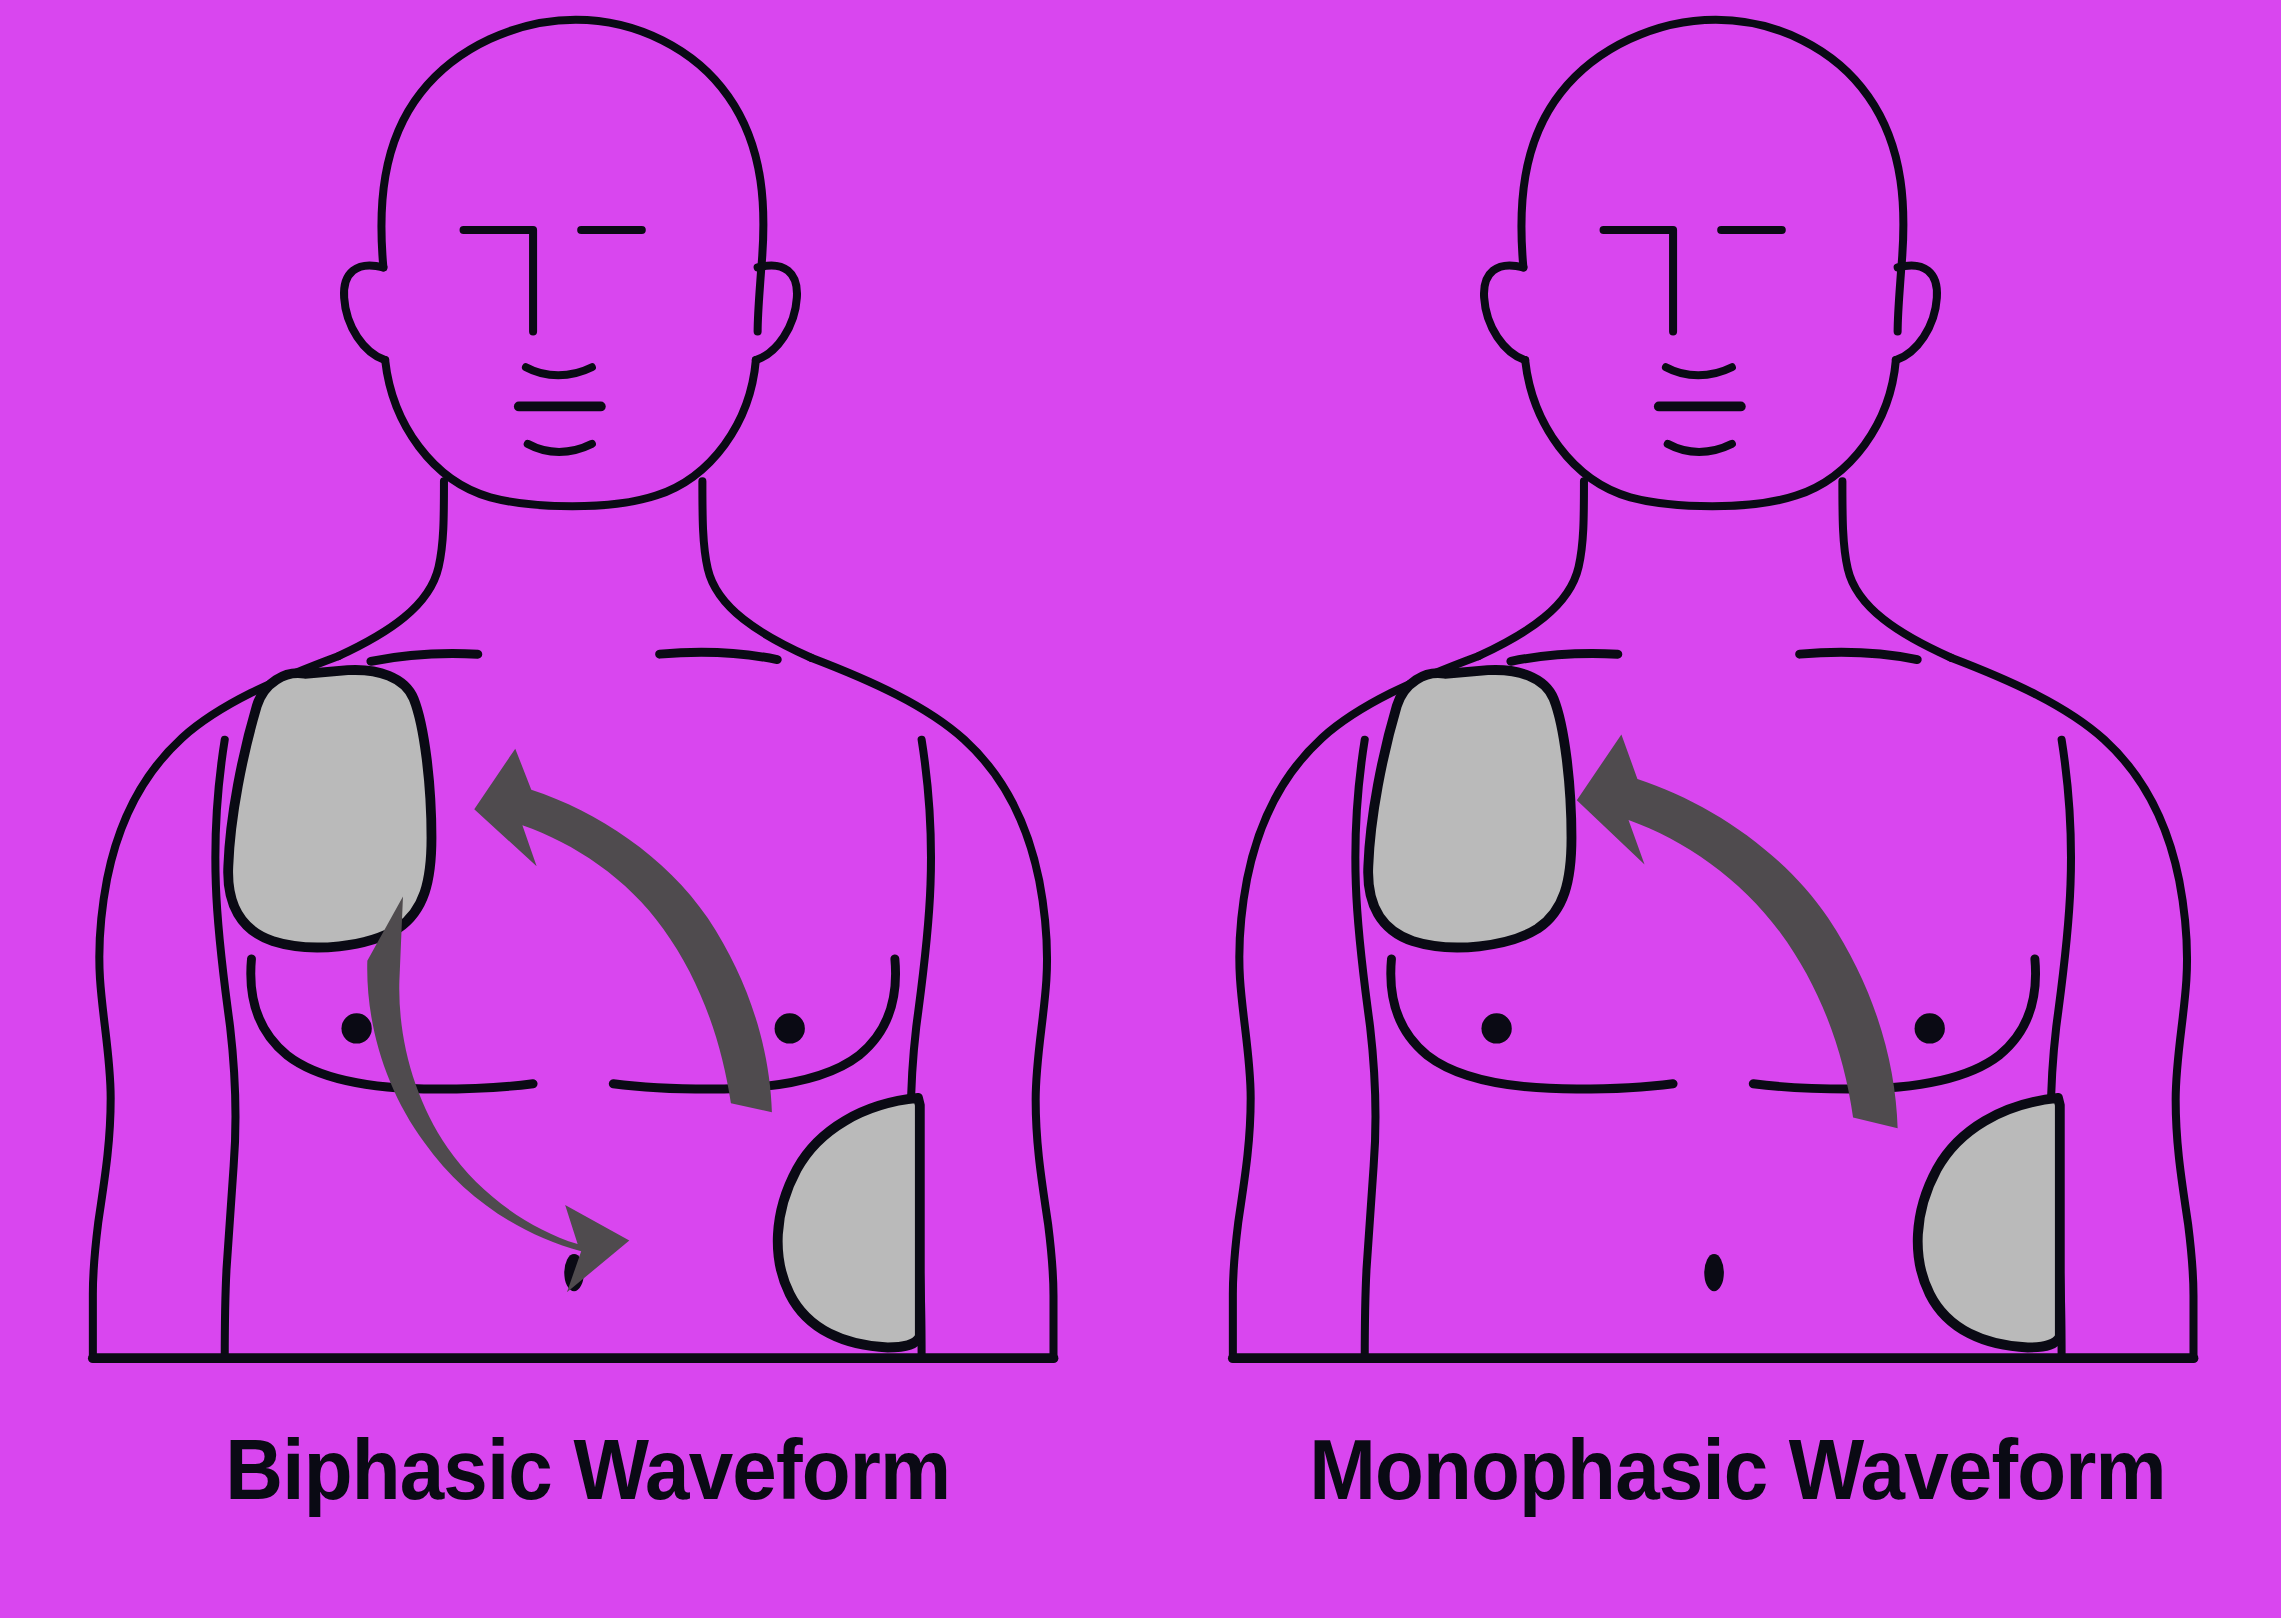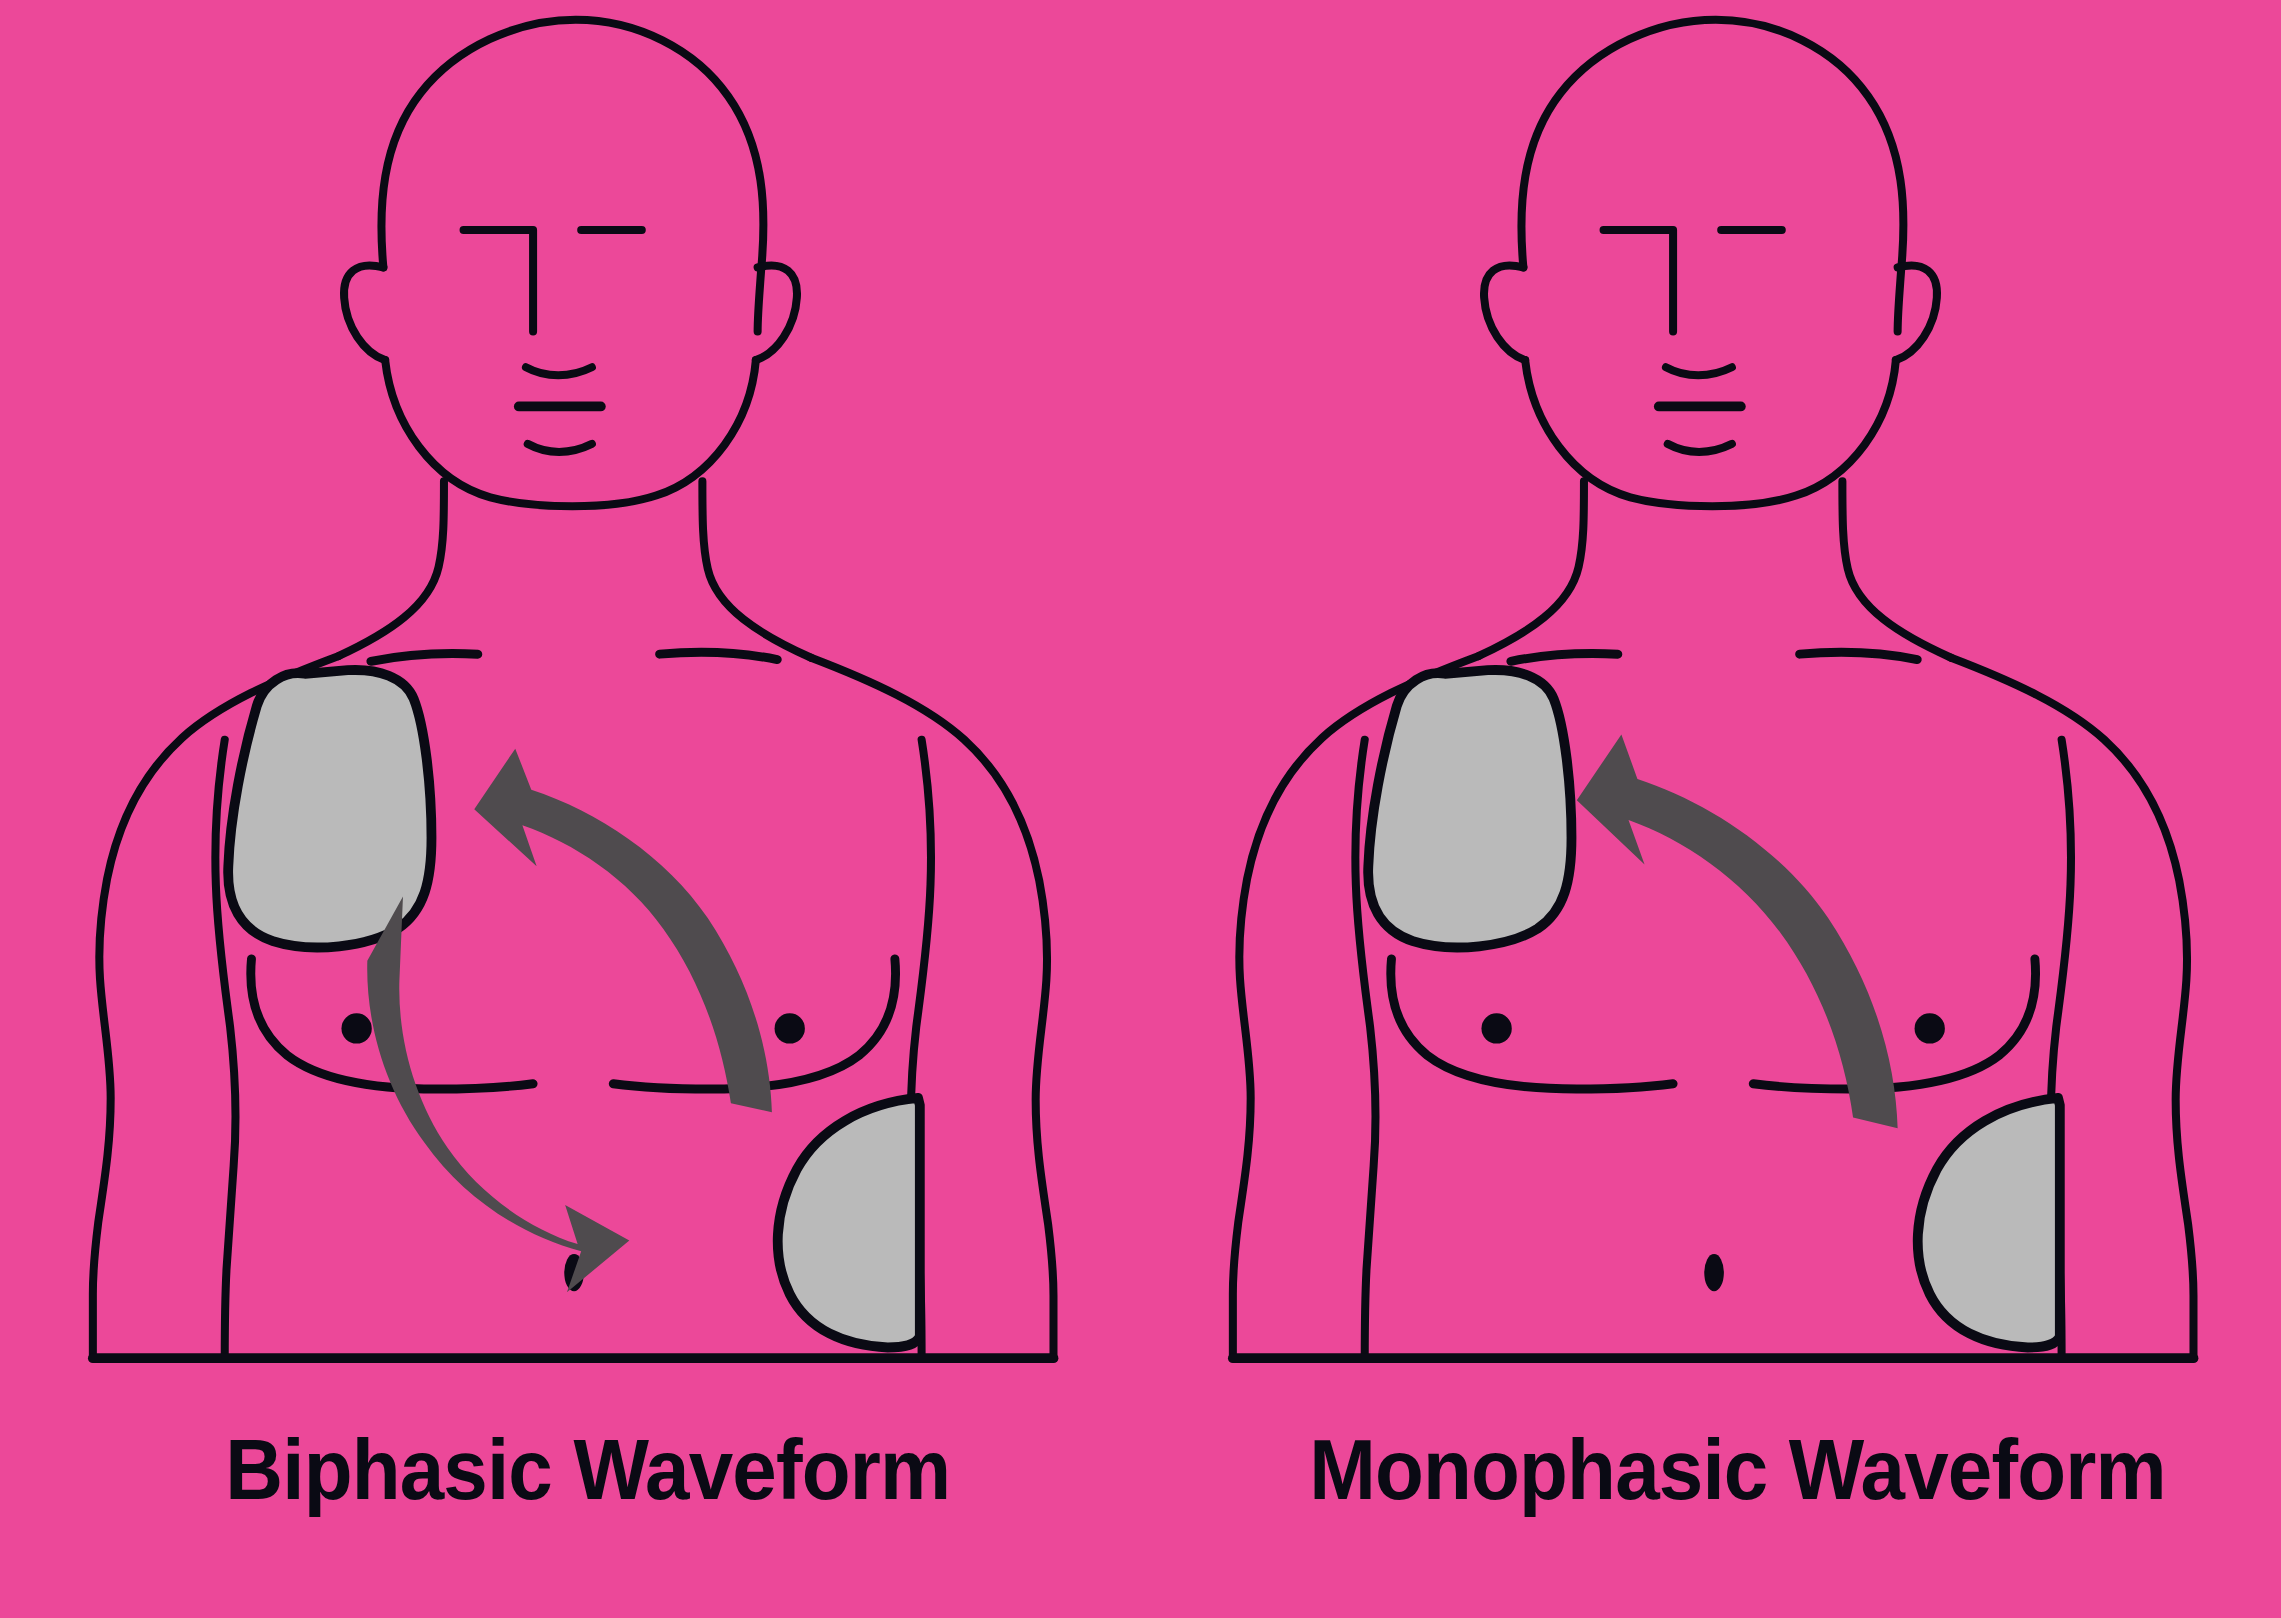--- a/index.html
+++ b/index.html
@@ -11,21 +11,21 @@
   body {
     width: 2281px;
     height: 1618px;
     font-family: "Liberation Sans", sans-serif;
     overflow: hidden;
   }
   #diagram-root {
     position: relative;
     width: 2281px;
     height: 1618px;
-    background: #ec4899;
+    background: #d946ef;
   }
   .panels {
     display: flex;
     flex-direction: row;
     align-items: flex-start;
     justify-content: center;
     width: 2281px;
     height: 1618px;
   }
   .panel {

